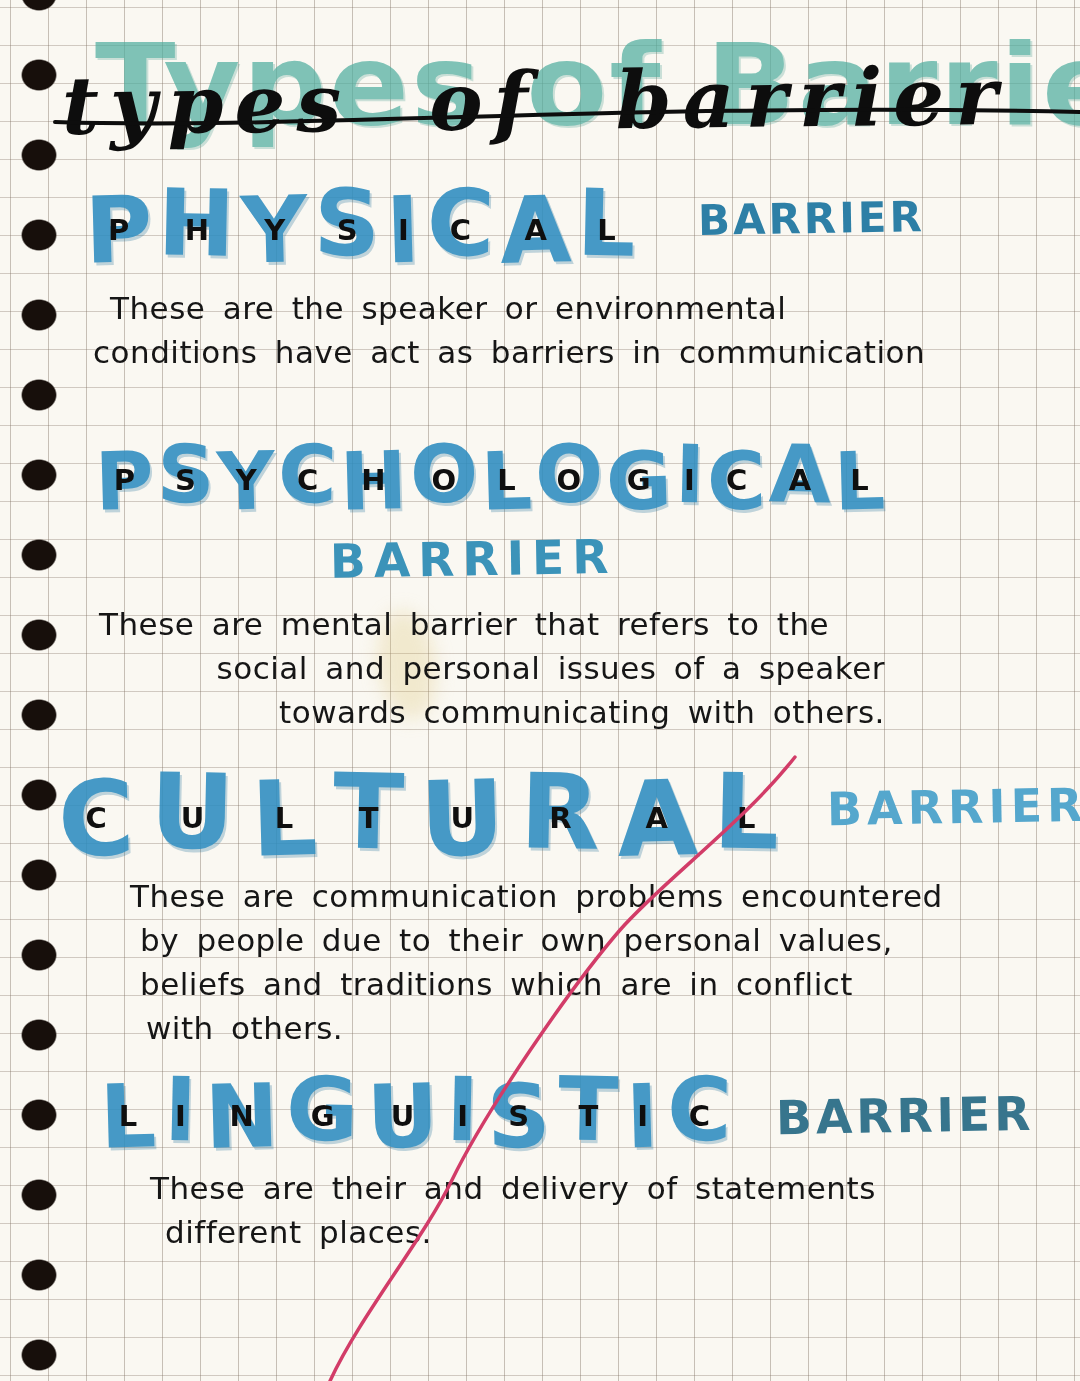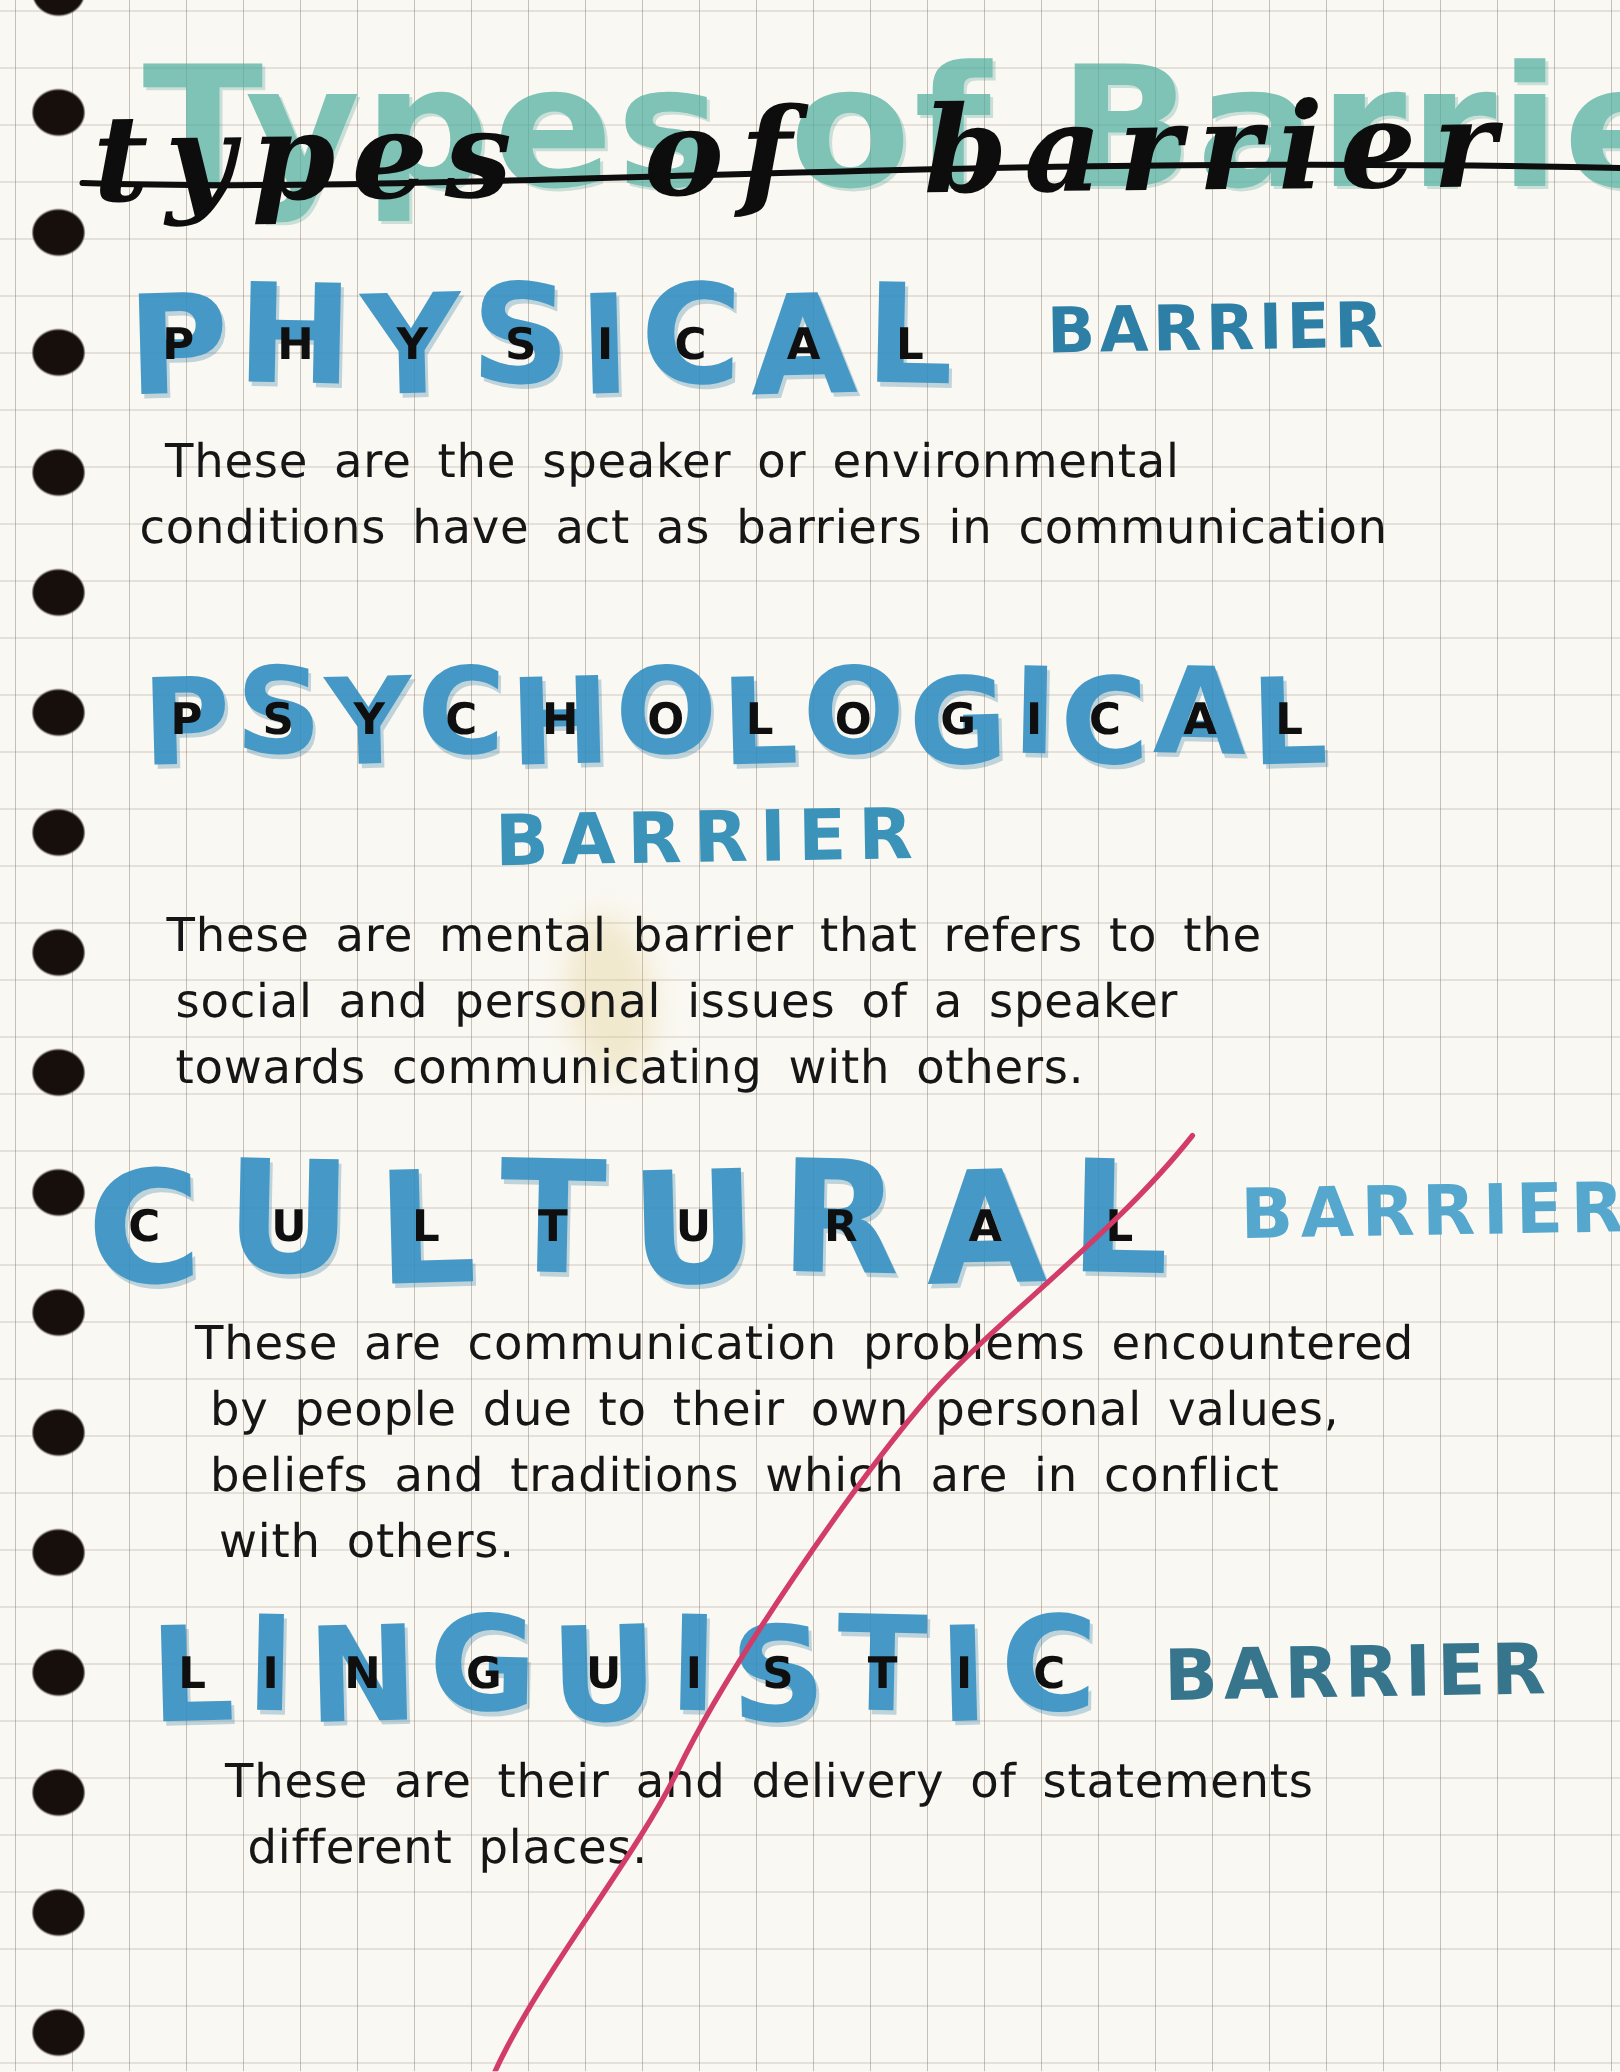--- a/index.html
+++ b/index.html
@@ -75,21 +75,21 @@
   .s2 .marker-word{gap:16px;} .s2 .big{font-size:104px;}
   .s3 .marker-word{gap:8px;}  .s3 .big{font-size:88px;}
   .s0 .sub-word{font-size:42px;letter-spacing:3px;margin-left:62px;margin-top:14px;}
   .s1 .sub-word{font-size:47px;letter-spacing:8px;margin-left:235px;margin-top:12px;}
   .s2 .sub-word{font-size:46px;letter-spacing:5px;margin-left:48px;margin-top:18px;}
   .s3 .sub-word{font-size:47px;letter-spacing:4px;margin-left:44px;margin-top:20px;}
   .para{color:#161616;font-size:31px;line-height:44px;letter-spacing:.5px;word-spacing:7px;}
   .s0 .para{margin-top:14px;} .s1 .para{margin-top:18px;}
   .s2 .para{margin-top:8px;}  .s3 .para{margin-top:10px;}
   .s0 .line:nth-child(1){margin-left:25px;} .s0 .line:nth-child(2){margin-left:8px;}
-  .s1 .line{margin-left:16px;} .s1 .line:nth-child(2),.s1 .line:nth-child(3){margin-left:22px;}
+  .s1 .line{margin-left:4px;} .s1 .line:nth-child(2),.s1 .line:nth-child(3){margin-left:22px;text-align:right;}
   .s2 .line{margin-left:72px;} .s2 .line:nth-child(2){margin-left:82px;}
   .s2 .line:nth-child(3){margin-left:82px;} .s2 .line:nth-child(4){margin-left:88px;}
   .s3 .line:nth-child(1){margin-left:50px;} .s3 .line:nth-child(2){margin-left:65px;}
   .s3 .line:nth-child(3){margin-left:55px;}
   .overlay-svg{position:absolute;inset:0;pointer-events:none;}
 </style>
 </head>
 <body>
 
 <div class="paper"></div>

